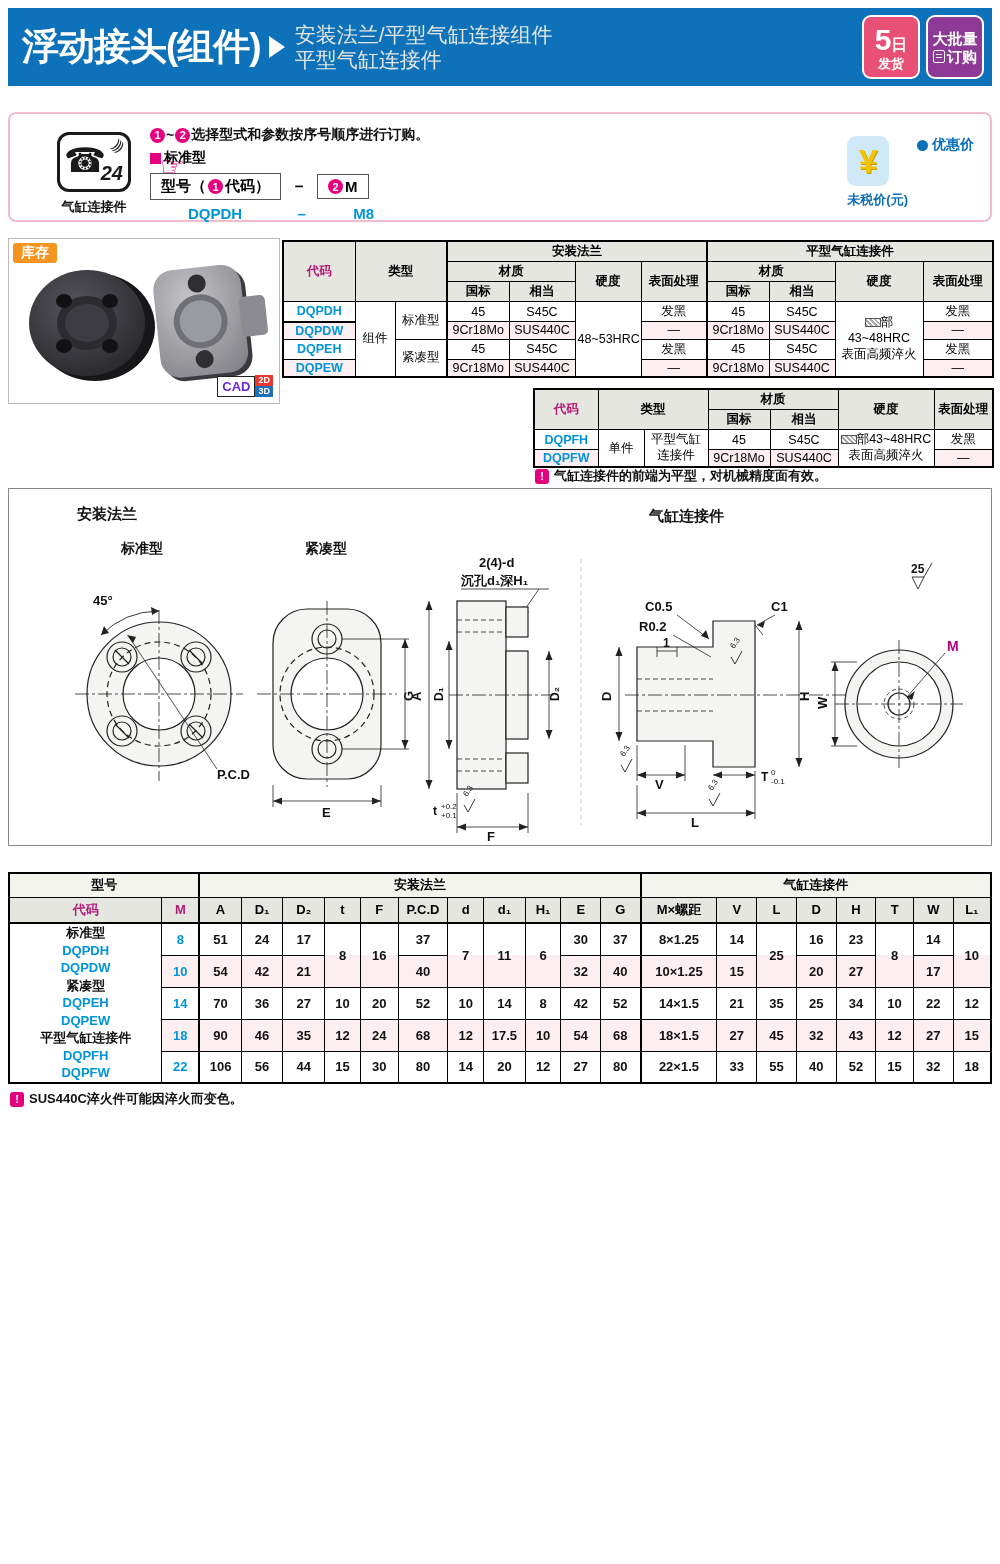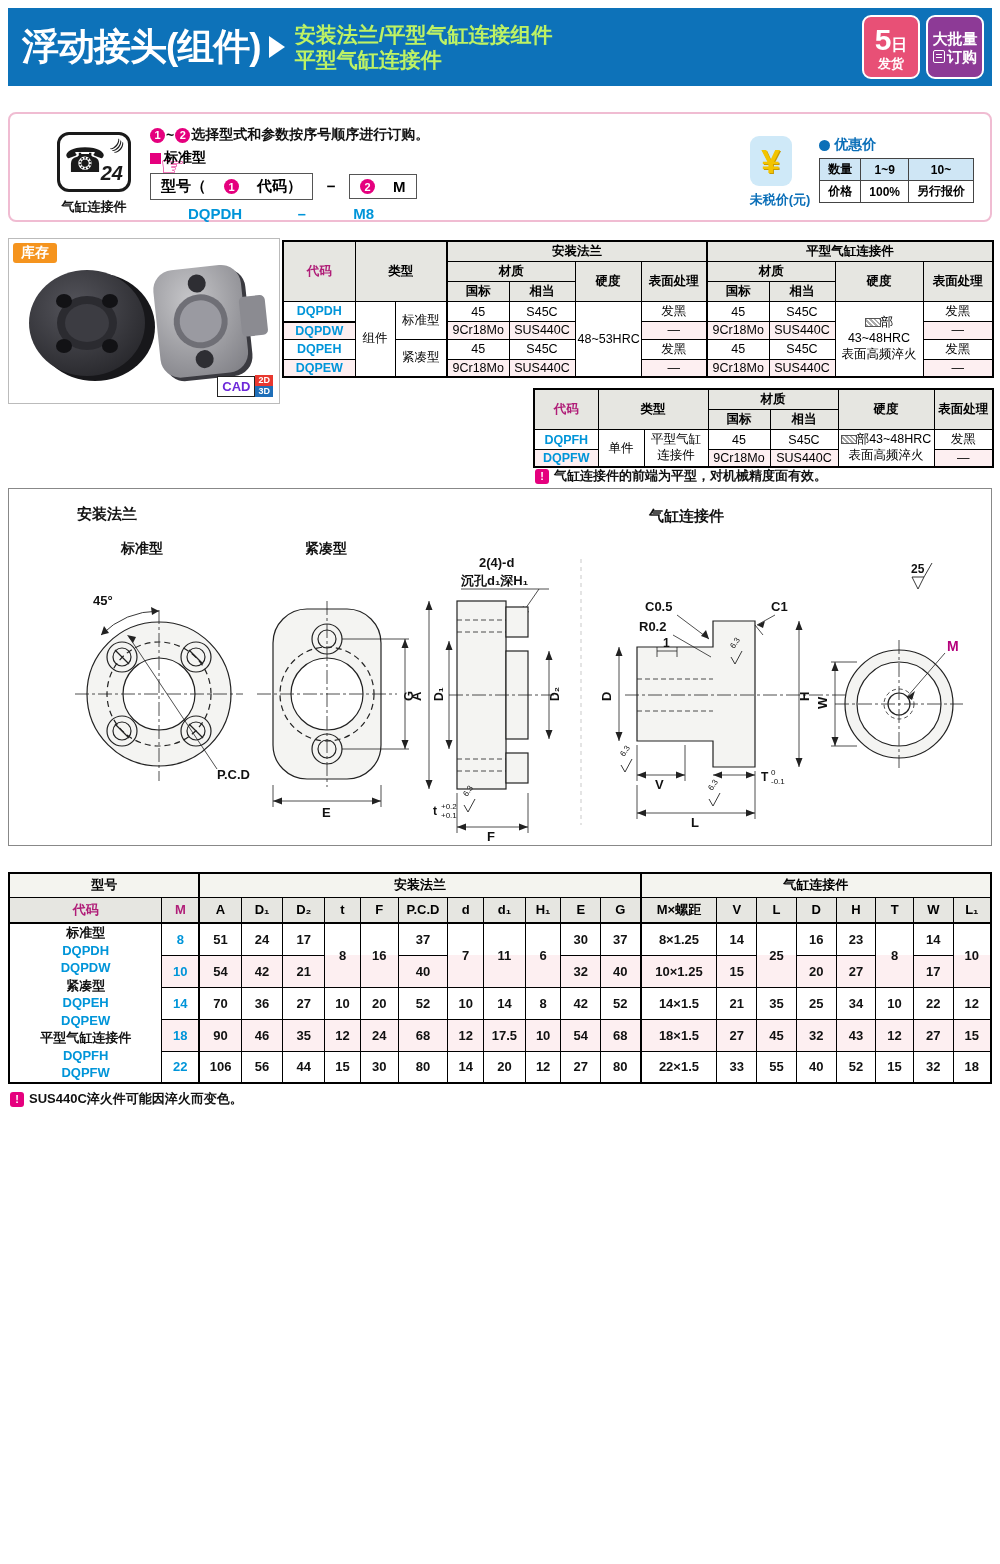--- a/index.html
+++ b/index.html
@@ -3,21 +3,21 @@
 <meta charset="utf-8">
 <style>
   * { margin:0; padding:0; box-sizing:border-box; }
   body { font-family:"Liberation Sans","DejaVu Sans",sans-serif; background:#fff; }
   .page { position:relative; width:1000px; height:1564px; background:#fff; overflow:hidden;padding-left:24px; }
 
   
   .hdr { position:absolute; left:8px; top:8px; width:984px; height:78px; background:#0d72b9; display:flex; align-items:center; padding:0 8px 0 14px; }
   .hdr-title { color:#fff; font-size:37px; font-weight:bold; letter-spacing:-1px; white-space:nowrap; }
   .hdr-arrow { width:0; height:0; border-left:16px solid #fff; border-top:11px solid transparent; border-bottom:11px solid transparent; margin:0 10px 0 8px; }
-  .hdr-sub { color:#bef264; font-weight:bold; font-size:21px; line-height:1.2; white-space:nowrap; }
+  .hdr-sub { color:#e5e5e5; font-weight:normal; font-size:21px; line-height:1.2; white-space:nowrap; }
   .hdr-badges { margin-left:auto; display:flex; gap:6px; }
   .badge { width:58px; height:64px; border:2px solid #fff; border-radius:9px; color:#fff; font-weight:bold; display:flex; flex-direction:column; align-items:center; justify-content:center; line-height:1; }
   .badge-ship { background:#e85076; }
   .badge-ship .big { font-size:30px; } .badge-ship .big .dayu { font-size:16px; }
   .badge-ship .small { font-size:13px; margin-top:2px; }
   .badge-bulk { background:#8d3a96; font-size:15px; }
   .badge-bulk .row2 { display:flex; align-items:center; gap:2px; margin-top:3px; }
   .doc-icon { display:inline-block; width:12px; height:13px; border:1.5px solid #fff; border-radius:2px; position:relative; }
   .doc-icon::before { content:""; position:absolute; left:2px; top:3px; width:6px; height:1.5px; background:#fff; box-shadow:0 3px 0 #fff; }
 
@@ -29,21 +29,21 @@
   .phone-24 { position:absolute; right:5px; bottom:4px; font-size:20px; font-weight:bold; font-style:italic; color:#1a1a1a; }
   .phone-waves { position:absolute; right:6px; top:2px; font-size:14px; color:#1a1a1a; transform:rotate(40deg); letter-spacing:-2px; }
   .phone-caption { font-size:13px; font-weight:bold; margin-top:6px; color:#111; }
   .hand { position:absolute; left:150px; top:36px; color:#e5007e; font-size:28px; }
   .order-mid { position:absolute; left:140px; top:12px; }
   .ins-line { font-size:14px; font-weight:bold; color:#111; display:flex; align-items:center; gap:1px; }
   .numc { display:inline-flex; width:15px; height:15px; border-radius:50%; background:#e5007e; color:#fff; font-size:11px; font-weight:bold; align-items:center; justify-content:center; }
   .std-line { font-size:14px; font-weight:bold; margin-top:5px; display:flex; align-items:center; gap:3px; }
   .sq { display:inline-block; width:11px; height:11px; background:#e5007e; }
   .model-row { display:flex; align-items:center; margin-top:6px; gap:10px; }
-  .model-box { border:1px solid #555; background:#fff; padding:3px 10px; font-size:15px; font-weight:bold; display:flex; align-items:center; gap:18px; }
+  .model-box { border:1px solid #555; background:#fff; padding:3px 10px; font-size:15px; font-weight:bold; display:flex; align-items:center; gap:2px; }
   .model-dash { font-size:16px; font-weight:bold; }
   .example-row { display:flex; margin-top:5px; font-size:15px; font-weight:bold; color:#0095d9; }
   .example-row .ex-code { margin-left:38px; } .example-row .ex-dash { margin-left:52px; color:#0095d9; } .example-row .ex-m { margin-left:44px; }
   .price-wrap { position:absolute; right:16px; top:22px; display:flex; gap:9px; }
   .yen-tile { width:42px; height:50px; background:#cfe9f8; border-radius:9px; display:flex; align-items:center; justify-content:center; }
   .yen { color:#f3c400; font-size:34px; font-weight:bold; text-shadow:1px 1px 0 #c79a06; }
   .untaxed { color:#0b6fb8; font-size:13px; font-weight:bold; margin-top:5px; white-space:nowrap; }
   .price-right { font-size:12px; }
   .price-title { color:#0b6fb8; font-weight:bold; font-size:14px; display:flex; align-items:center; gap:4px; }
   .bluedot { width:11px; height:11px; border-radius:50%; background:#0b6fb8; display:inline-block; }
@@ -171,34 +171,20 @@
         <div class="yen-tile">
             <span class="yen">¥</span>
           </div>
         <div class="untaxed">未税价(元)</div>
       </div>
       <div class="price-right">
         <div class="price-title">
             <span class="bluedot"></span>
             <span>优惠价</span>
           </div>
-        <table class="price">
-          <tbody>
-              <tr class="hd">
-            <td>数量</td>
-            <td>1~9</td>
-            <td>10~</td>
-          </tr>
-          <tr>
-            <td>价格</td>
-            <td>100%</td>
-            <td>另行报价</td>
-          </tr>
-        </tbody>
-          </table>
       </div>
     </div>
   </div>
 
   <div class="photo">
     <div class="stock">库存</div>
     <svg width="270" height="164" viewBox="0 0 270 164">
       <defs>
         <radialGradient id="dk" cx="40%" cy="35%" r="80%">
             <stop offset="0%" stop-color="#55555c"></stop>

